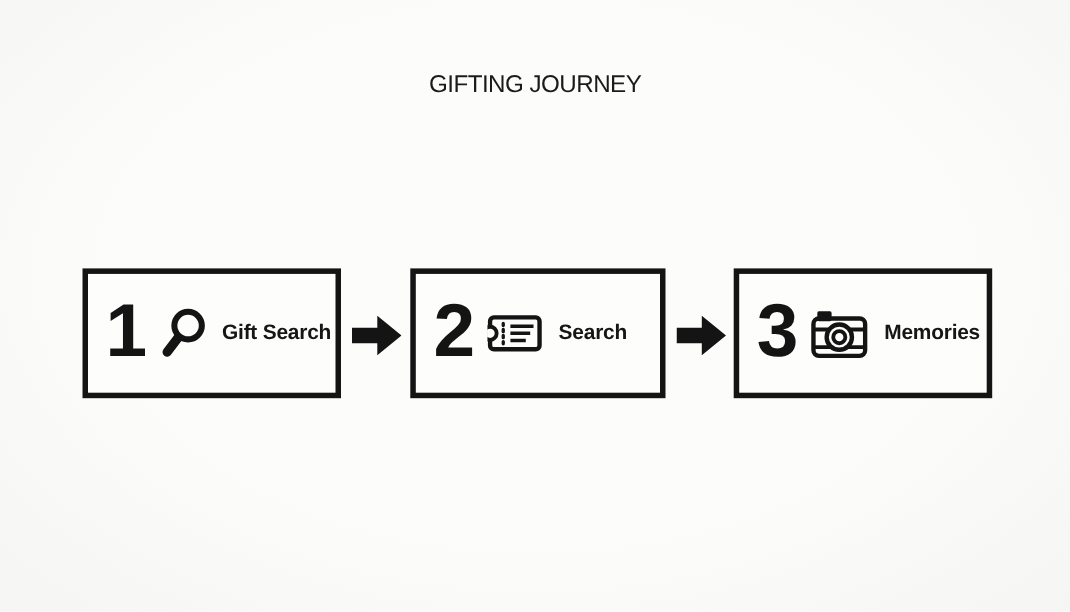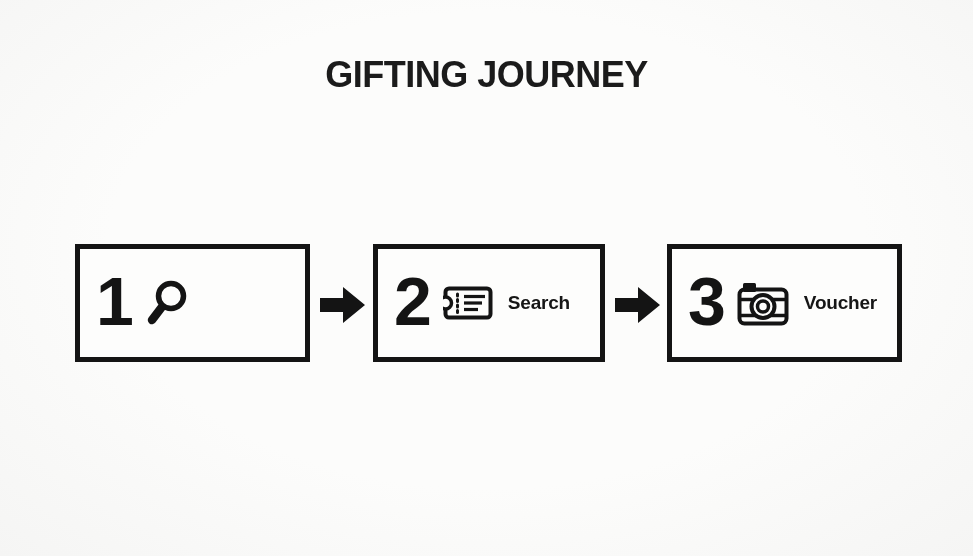--- a/index.html
+++ b/index.html
@@ -8,24 +8,24 @@
     overflow: hidden;
     font-family: "Liberation Sans", sans-serif;
   }
   body {
     position: relative;
     background: radial-gradient(ellipse at 50% 45%, #fcfcfb 55%, #f5f5f4 100%);
     color: #161616;
   }
   .title {
     position: absolute;
-    top: 54px; left: 0; right: 0;
+    top: 64px; left: 0; right: 0;
     text-align: center;
-    font-size: 36px;
-    font-weight: bold;
+    font-size: 22px;
+    font-weight: normal;
     letter-spacing: -0.5px;
     color: #1b1b1b;
   }
   .step-box {
     position: absolute;
     top: 244px;
     height: 118px;
     background: #fdfdfc;
     border: 5px solid #141414;
     display: flex;
@@ -73,20 +73,21 @@
 <div class="title">GIFTING JOURNEY</div>
 
 <div class="step-box b1">
   <div class="step-number">1</div>
   <div class="step-icon">
     <svg width="42" height="48" viewBox="0 0 42 48" fill="none" xmlns="http://www.w3.org/2000/svg">
       <circle cx="26" cy="17" r="12.5" stroke="#141414" stroke-width="5.5"></circle>
       <line x1="16.5" y1="28.5" x2="7" y2="41" stroke="#141414" stroke-width="8.5" stroke-linecap="round"></line>
     </svg>
   </div>
+  <div class="step-label">Gift Search</div>
 </div>
 
 <div class="arrow a1">
   <svg width="45" height="38" viewBox="0 0 45 38" xmlns="http://www.w3.org/2000/svg">
     <path d="M0,12 H23 V1 L45,19 L23,37 V26 H0 Z" fill="#141414"></path>
   </svg>
 </div>
 
 <div class="step-box b2">
   <div class="step-number">2</div>
@@ -119,14 +120,14 @@
   <div class="step-icon">
     <svg width="52" height="46" viewBox="0 0 52 46" fill="none" xmlns="http://www.w3.org/2000/svg">
       <rect x="6" y="3" width="13" height="9" rx="1.5" fill="#141414"></rect>
       <rect x="2.5" y="9.5" width="47" height="34" rx="5" stroke="#141414" stroke-width="4" fill="none"></rect>
       <line x1="3" y1="19.5" x2="49" y2="19.5" stroke="#141414" stroke-width="3.5"></line>
       <line x1="3" y1="35.5" x2="49" y2="35.5" stroke="#141414" stroke-width="3.5"></line>
       <circle cx="26" cy="26.5" r="11.5" fill="#fdfdfc" stroke="#141414" stroke-width="4"></circle>
       <circle cx="26" cy="26.5" r="5.5" fill="none" stroke="#141414" stroke-width="3.5"></circle>
     </svg>
   </div>
-  <div class="step-label">Voucher</div>
+  <div class="step-label">Memories</div>
 </div>
 
 </body></html>

